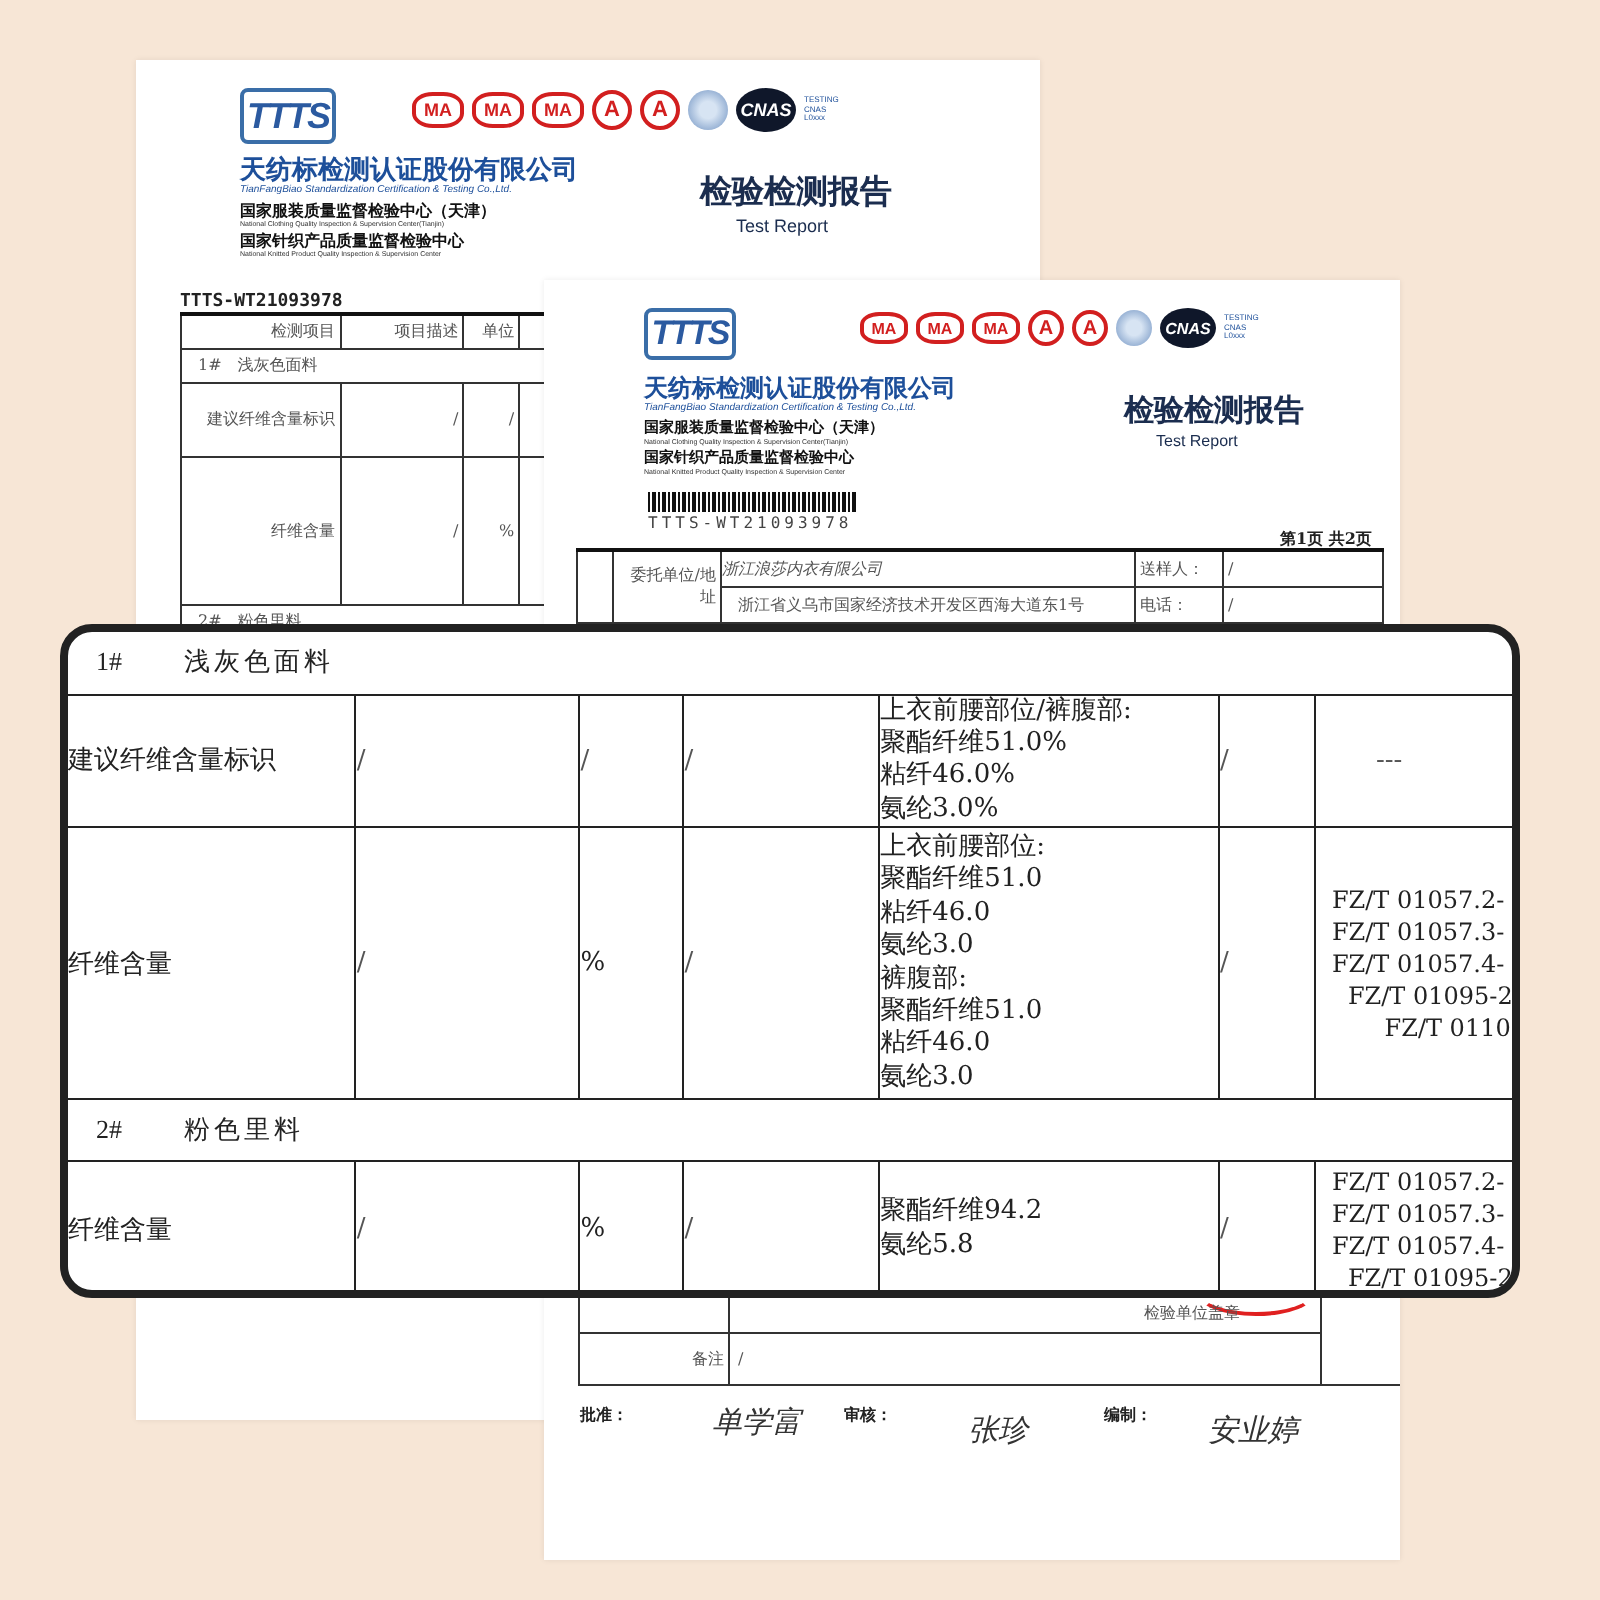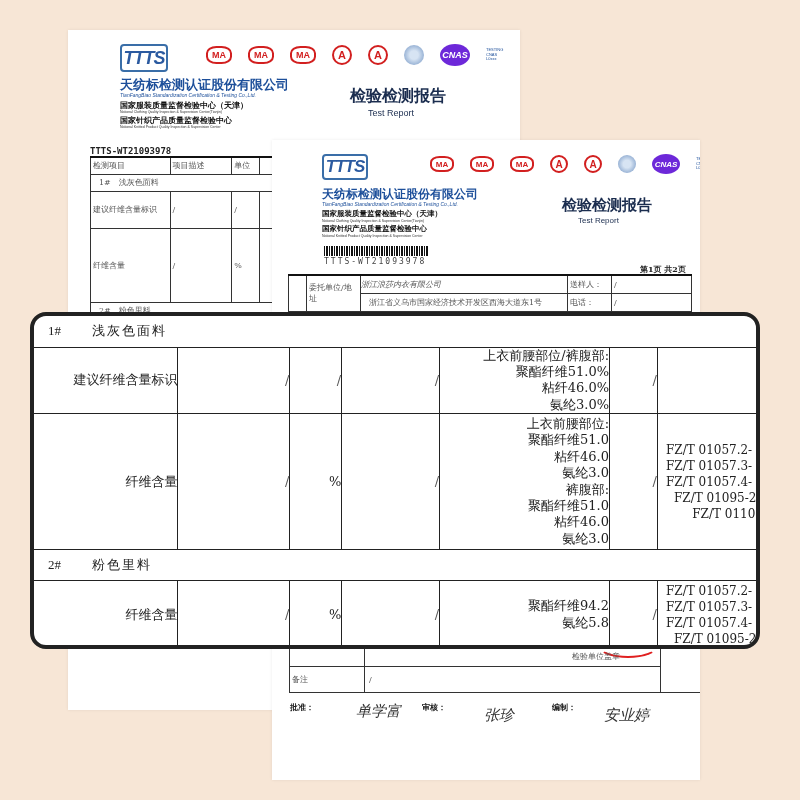--- a/index.html
+++ b/index.html
@@ -8,50 +8,50 @@
   .sheet { position: absolute; background: #fff; box-shadow: 0 0 3px rgba(0,0,0,0.08); overflow: hidden; }
   #sheet-back { left: 68px; top: 30px; width: 452px; height: 680px; }
   #sheet-front { left: 272px; top: 140px; width: 428px; height: 640px; }
   .ttts-logo { position: absolute; border: 2px solid #3a6ea8; border-radius: 4px; color: #2b5aa0;
                font-family: "Liberation Sans", sans-serif; font-weight: bold; font-style: italic;
                display: flex; align-items: center; justify-content: center; letter-spacing: -1px; }
   .company-cn { position: absolute; color: #1d4f9a; font-weight: bold; font-family: "DejaVu Sans", sans-serif; white-space: nowrap; }
   .company-en { position: absolute; color: #1d4f9a; font-style: italic; font-family: "Liberation Sans", sans-serif; white-space: nowrap; }
   .center-cn { position: absolute; font-weight: bold; font-family: "DejaVu Sans", sans-serif; white-space: nowrap; color: #111; }
   .center-en { position: absolute; font-family: "Liberation Sans", sans-serif; white-space: nowrap; color: #333; }
-  .badges { position: absolute; display: flex; gap: 16px; align-items: center; }
+  .badges { position: absolute; display: flex; gap: 4px; align-items: center; }
   .badge-ma { border: 2px solid #d21f1f; border-radius: 40%; color: #d21f1f; font-family: "Liberation Sans", sans-serif;
               font-weight: bold; display: flex; align-items: center; justify-content: center; }
   .badge-cal { border: 2px solid #d21f1f; border-radius: 50%; color: #d21f1f; font-family: "Liberation Sans", sans-serif;
                font-weight: bold; display: flex; align-items: center; justify-content: center; }
   .badge-ilac { border-radius: 50%; background: radial-gradient(circle, #d7e4f3 30%, #6d90c0 100%); }
-  .badge-cnas { border-radius: 50%; background: #6d28d9; color: #fff; font-family: "Liberation Sans", sans-serif; font-weight: bold;
+  .badge-cnas { border-radius: 50%; background: #0f172a; color: #fff; font-family: "Liberation Sans", sans-serif; font-weight: bold;
                 font-style: italic; display: flex; align-items: center; justify-content: center; }
   .cnas-tag { font-family: "Liberation Sans", sans-serif; color: #1d4f9a; line-height: 1.1; }
   .title-cn { position: absolute; font-weight: bold; color: #1b2d4f; white-space: nowrap; }
   .title-en { position: absolute; font-family: "Liberation Sans", sans-serif; color: #1b2d4f; white-space: nowrap; }
   .report-no { position: absolute; font-family: "DejaVu Sans Mono", monospace; font-weight: bold; white-space: nowrap; }
 
   table.bg { position: absolute; border-collapse: collapse; font-size: 8px; color: #555; }
-  table.bg td { border: 1px solid #333; text-align: left; padding: 2px; }
+  table.bg td { border: 1px solid #333; text-align: right; padding: 2px; }
   table.bg tr.top td { border-top: 2px solid #111; }
 
   .barcode { position: absolute; height: 10px; background: repeating-linear-gradient(90deg, #111 0 1px, #fff 1px 2px, #111 2px 4px, #fff 4px 5px); }
   .barcode-text { position: absolute; font-family: "DejaVu Sans Mono", monospace; font-size: 8px; letter-spacing: 2px; color: #444; }
   .page-info { position: absolute; font-size: 8px; font-weight: bold; white-space: nowrap; }
 
   .stamp { position: absolute; border: 2px solid #e02020; border-radius: 50%; }
   .sig-label { position: absolute; font-size: 8px; font-weight: bold; white-space: nowrap; }
   .sig { position: absolute; font-family: "DejaVu Serif", serif; font-style: italic; font-size: 15px; color: #333; white-space: nowrap; }
 
   
   #zoom-card { position: absolute; left: 30px; top: 312px; width: 730px; height: 337px; background: #fff;
                border: 4px solid #222; border-radius: 16px; overflow: hidden; }
   #zoom-table { border-collapse: collapse; width: 760px; font-family: "DejaVu Serif", serif; font-size: 13px; color: #222; }
-  #zoom-table td { border: 1.5px solid #222; text-align: right; vertical-align: middle; }
+  #zoom-table td { border: 1.5px solid #222; text-align: left; vertical-align: middle; }
   #zoom-table td.first { border-left: none; }
   #zoom-table tr.section td { text-align: left; padding-left: 14px; height: 31px; border-top: none; }
   .sec-num { display: inline-block; width: 44px; font-family: "Liberation Serif", serif; }
   .sec-name { letter-spacing: 2px; }
   .multi { line-height: 16.4px; font-size: 13px; }
   .std { text-align: left !important; padding-left: 8px; font-family: "DejaVu Serif", serif; font-size: 12px; line-height: 16px; white-space: nowrap; }
   .slash { color: #555; }
 </style>
 </head>
 <body>

